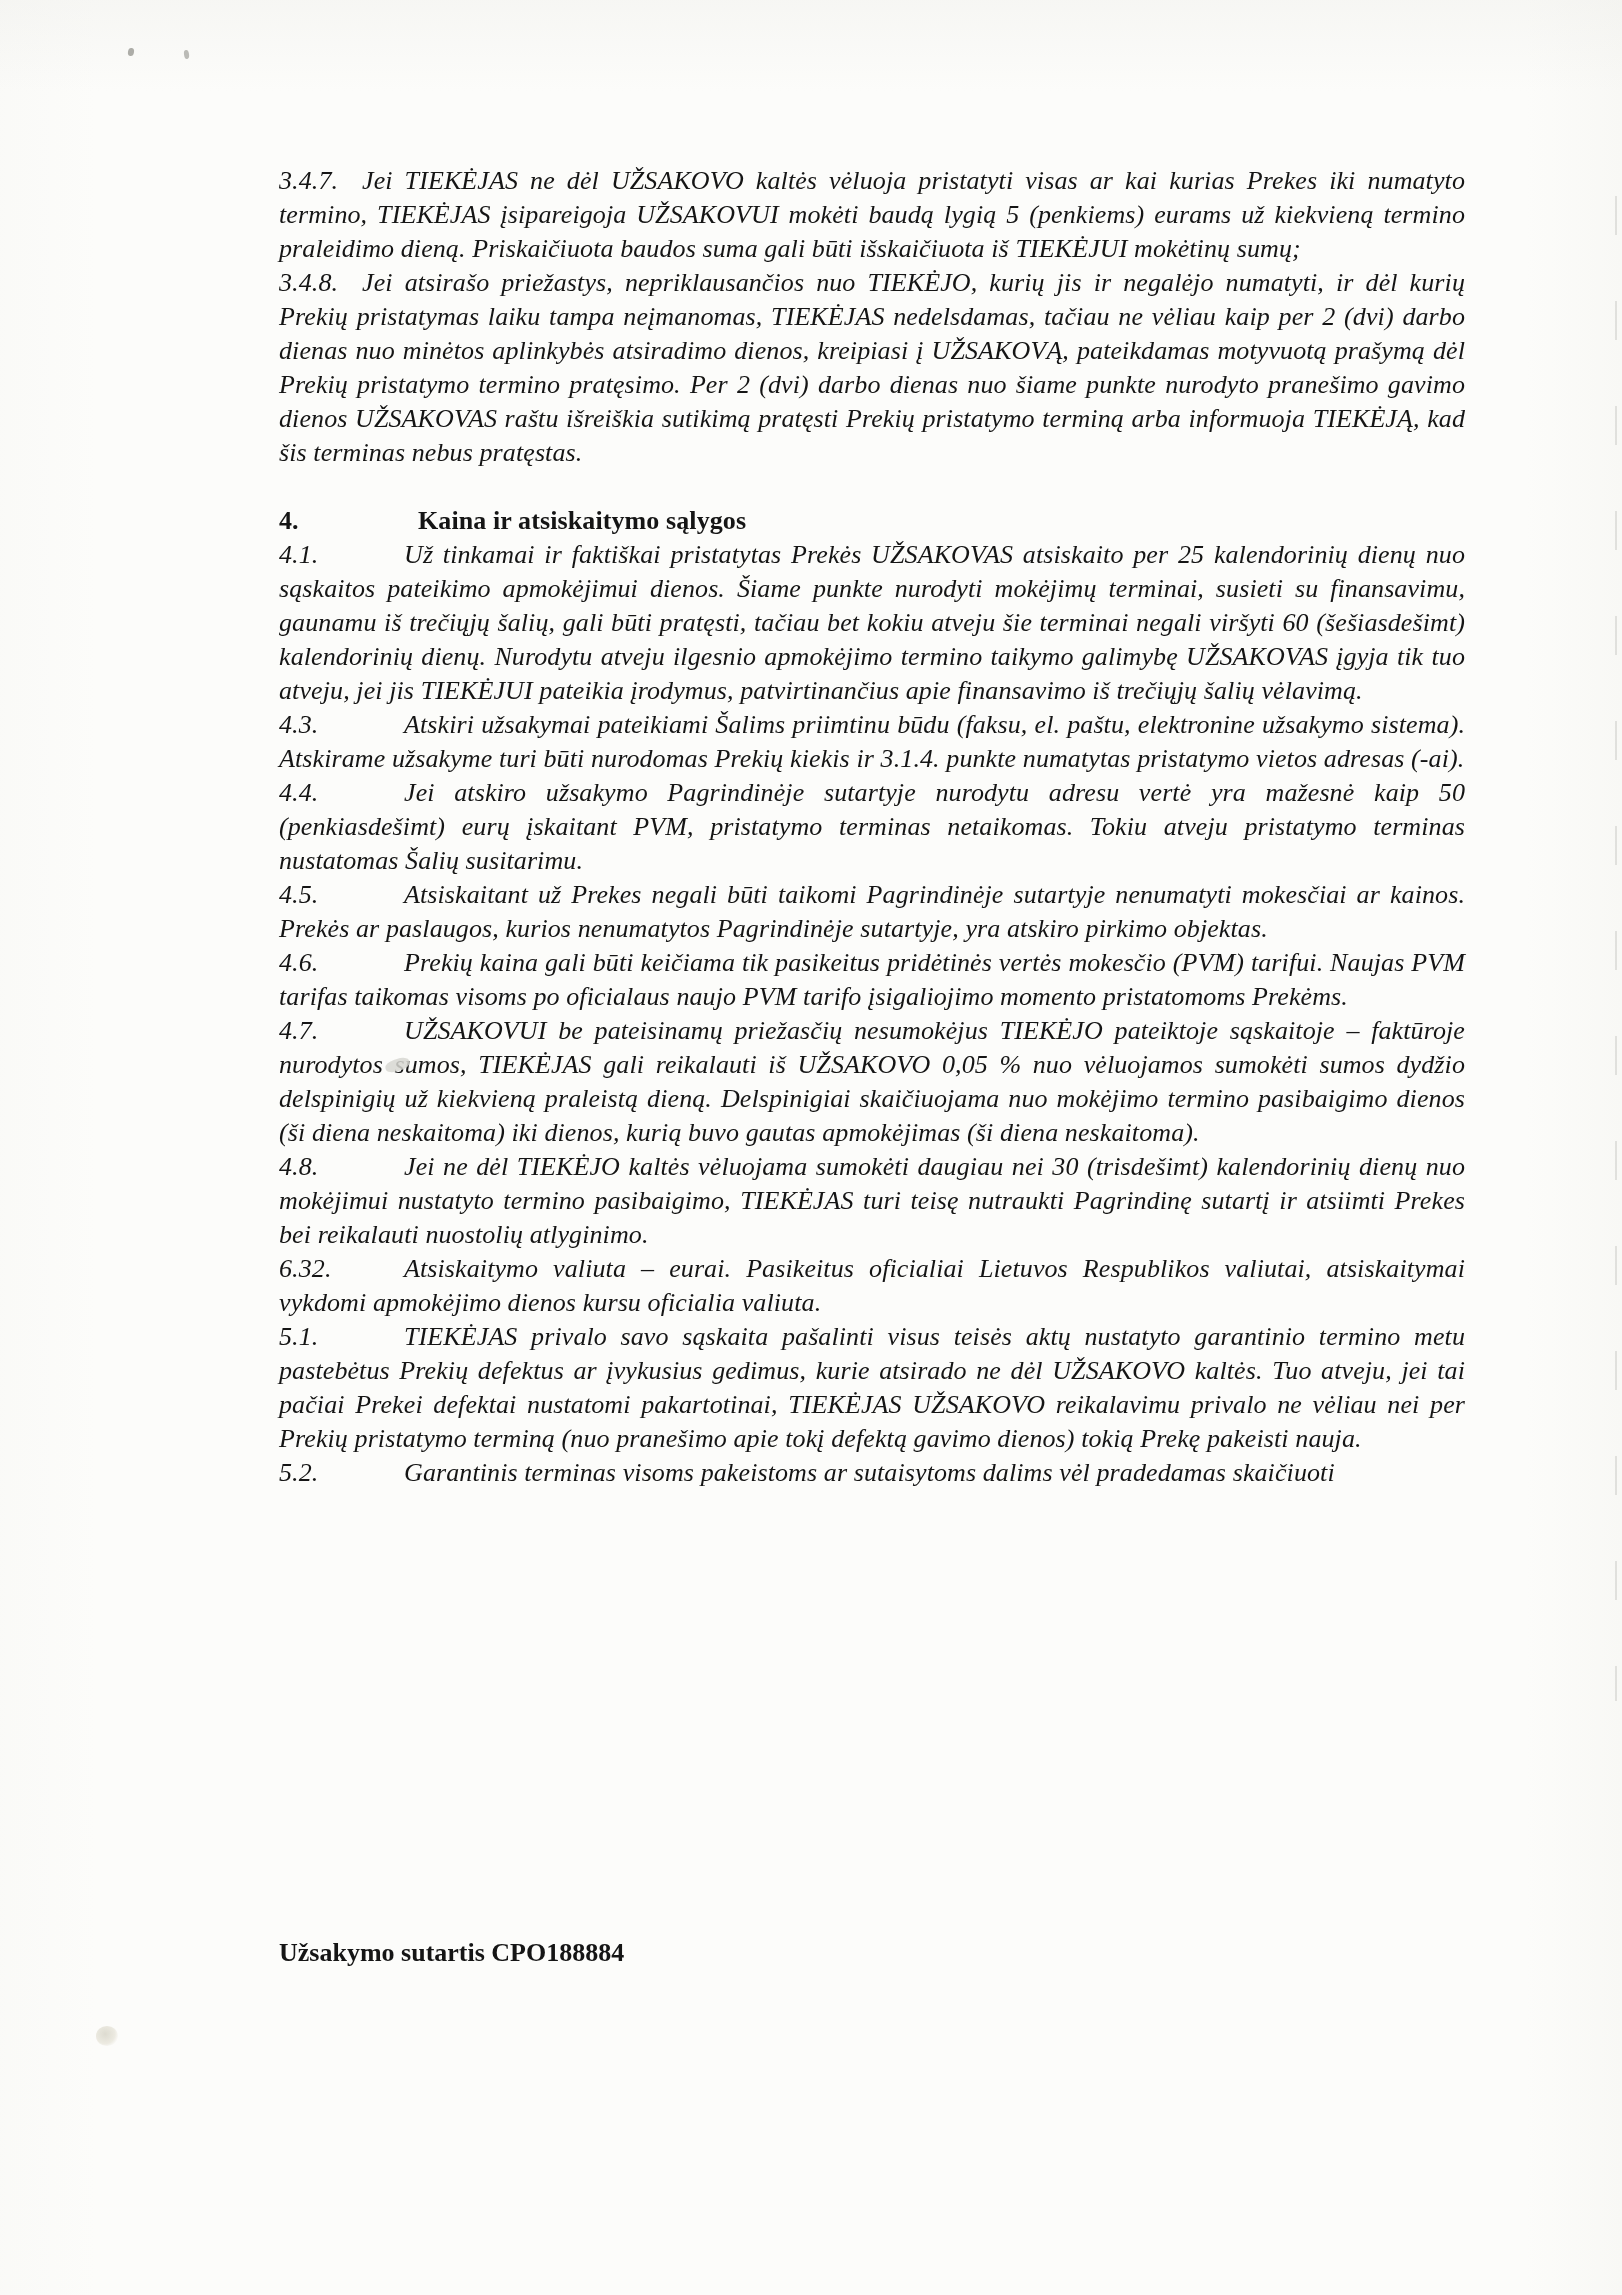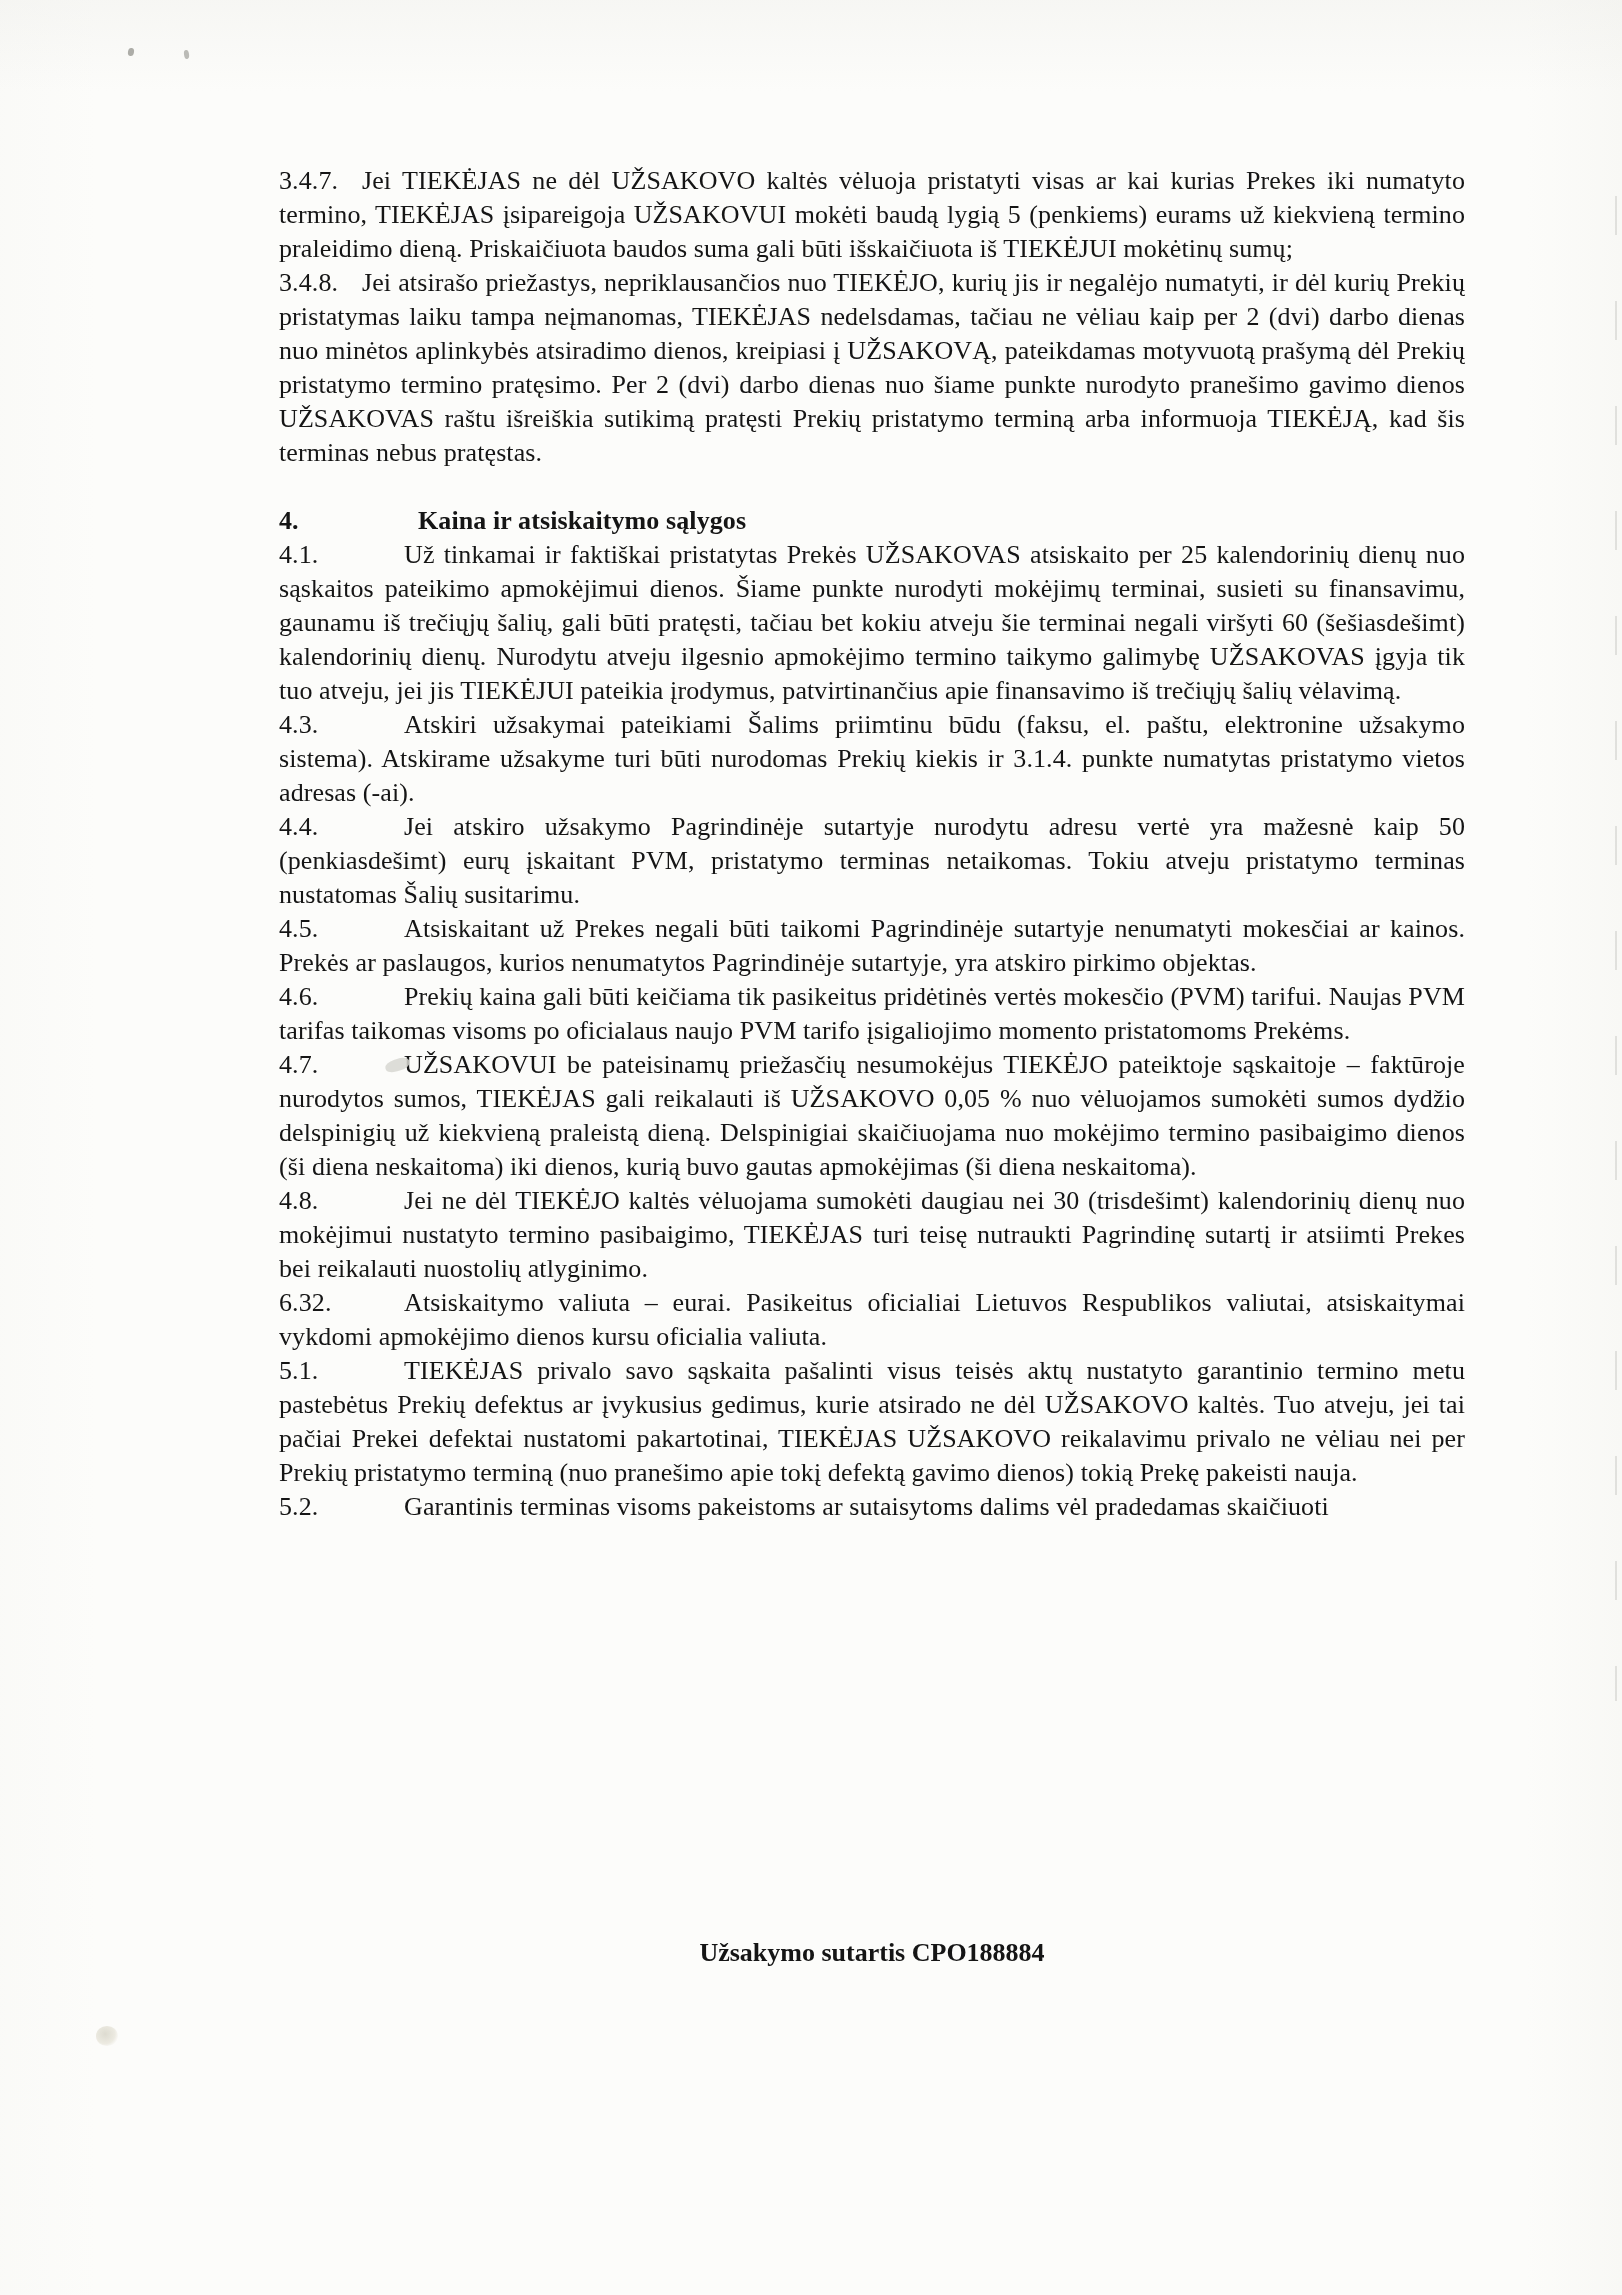--- a/index.html
+++ b/index.html
@@ -24,38 +24,38 @@
   .content {
     position: absolute;
     left: 279px;
     top: 164px;
     width: 1186px;
     font-size: 26px;
     line-height: 34px;
     text-align: justify;
     letter-spacing: 0.1px;
   }
-  p.clause { margin: 0; }
+  p.clause { margin: 0; font-style: italic; }
   .num {
     display: inline-block;
     vertical-align: baseline;
   }
   .num-sub { width: 83px; }   
   .num-item { width: 125px; }  
   p.heading { margin: 34px 0 0 0; font-weight: bold; }
   p.heading .num-h4 { width: 139px; font-weight: bold; }
   p.heading .num-h5 { width: 103px; font-weight: bold; }
   p.heading.gap-below { margin-bottom: 34px; }
   .footer-line {
     position: absolute;
     left: 279px;
     top: 1938px;
     width: 1186px;
     display: flex;
-    justify-content: center;
+    justify-content: flex-start;
     font-weight: bold;
     font-size: 26px;
   }
   
   .speck {
     position: absolute;
     background: #9a9a94;
     border-radius: 50%;
     opacity: 0.8;
   }

